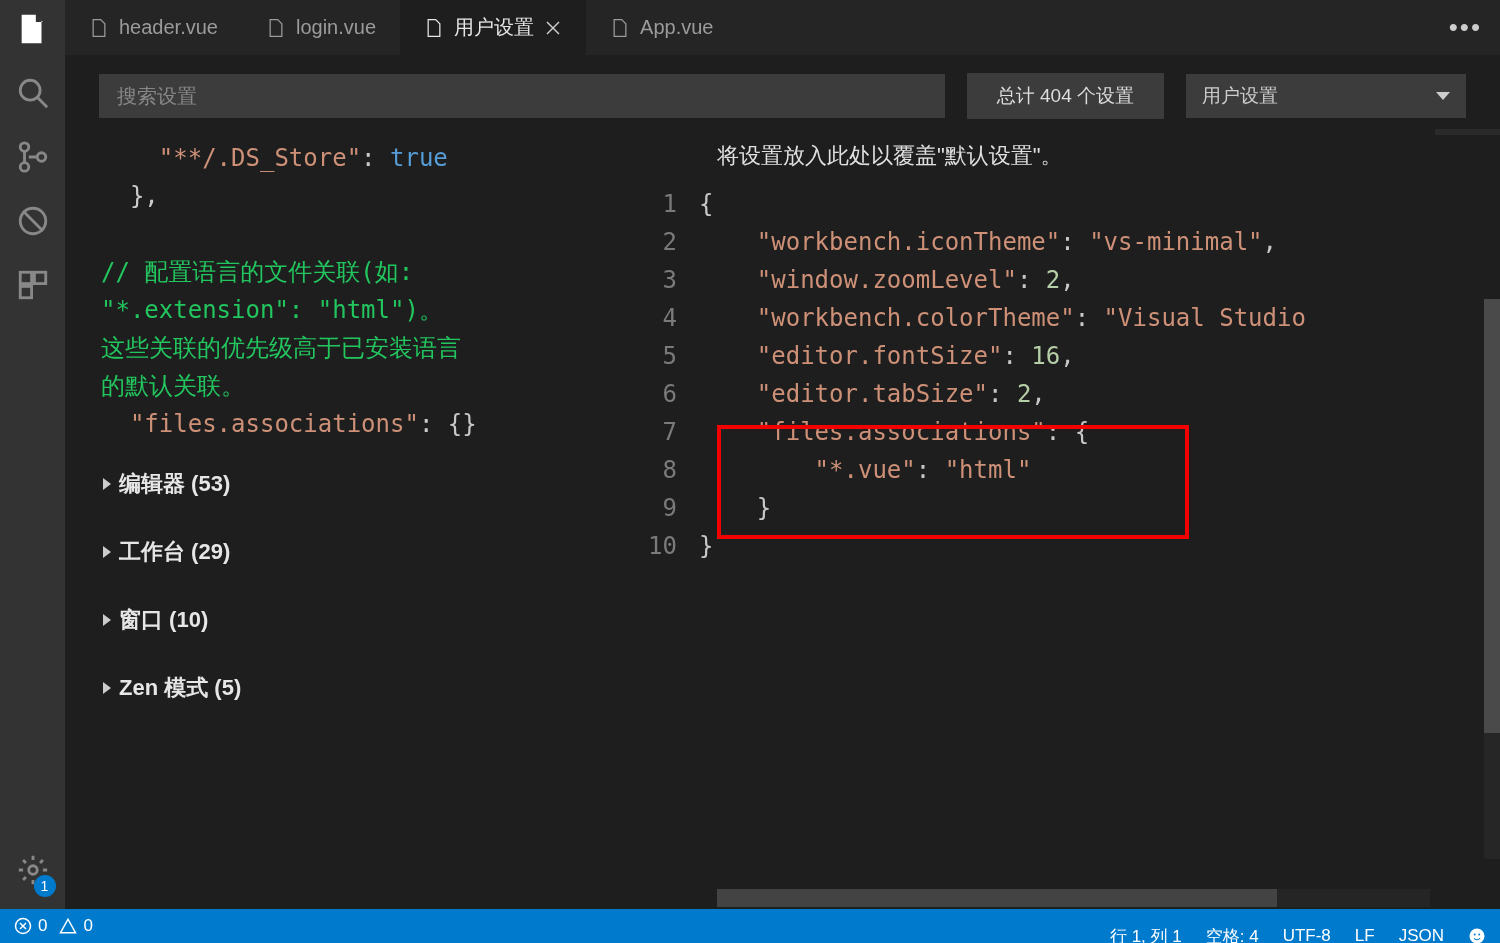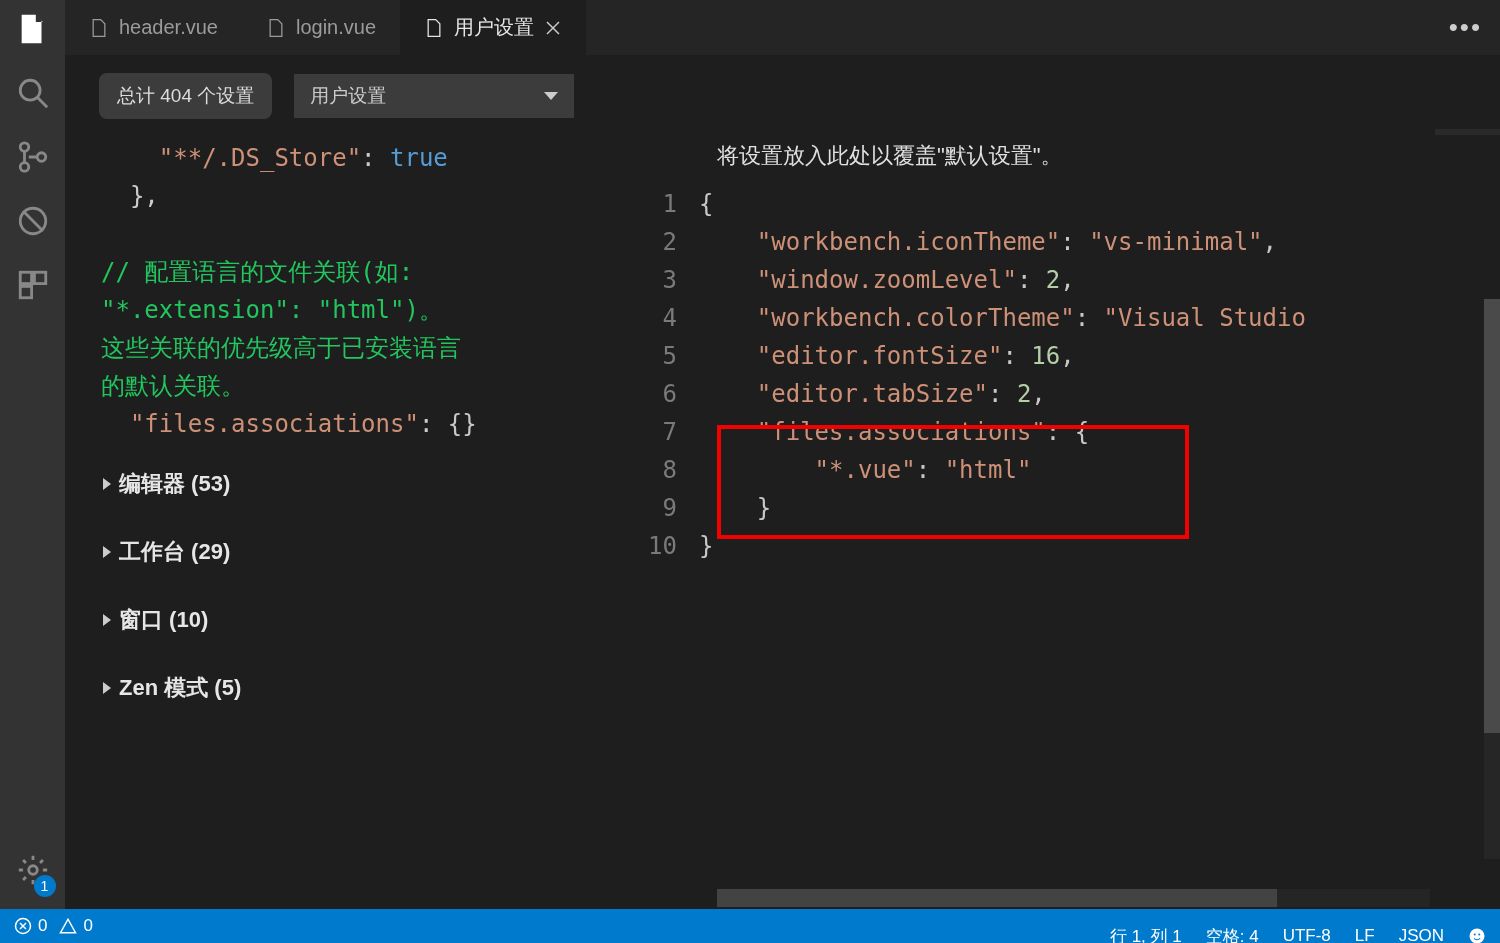--- a/index.html
+++ b/index.html
@@ -115,24 +115,24 @@
   background: transparent;
   border: 0;
   outline: 0;
   color: #ccc;
   font-size: 20px;
   width: 100%;
 }
 .search-box input::placeholder { color: #888; }
 .count-pill {
   background: #3c3c3c;
-  padding: 10px 18px;
+  padding: 10px 30px;
   color: #ddd;
   font-size: 19px;
-  border-radius: 8px;
+  border-radius: 1px;
 }
 .scope-dropdown {
   background: #3c3c3c;
   height: 44px;
   display: flex;
   align-items: center;
   justify-content: space-between;
   padding: 0 16px;
   width: 280px;
   color: #ccc;
@@ -336,26 +336,35 @@
       <div class="tab active">
         <svg class="tab-icon" viewBox="0 0 24 24">
             <path d="M5 2h9l5 5v15H5z" fill="none" stroke="currentColor" stroke-width="1.5"></path>
           </svg>
         <span>用户设置</span>
         <svg class="tab-close" viewBox="0 0 24 24">
             <line x1="4" y1="4" x2="20" y2="20"></line>
             <line x1="20" y1="4" x2="4" y2="20"></line>
           </svg>
       </div>
+      <div class="tab">
+        <svg class="tab-icon" viewBox="0 0 24 24">
+            <path d="M5 2h9l5 5v15H5z" fill="none" stroke="currentColor" stroke-width="1.5"></path>
+          </svg>
+        <span>App.vue</span>
+      </div>
       <div class="tab-actions">
         <span class="dots">•••</span>
       </div>
     </div>
 
     <div class="settings-header">
+      <div class="search-box">
+        <input placeholder="搜索设置" style="">
+      </div>
       <div class="count-pill">总计 404 个设置</div>
       <div class="scope-dropdown">
         <span>用户设置</span>
         <span class="caret"></span>
       </div>
     </div>
 
     <div class="split-editors">
       <div class="sash"></div>
 

